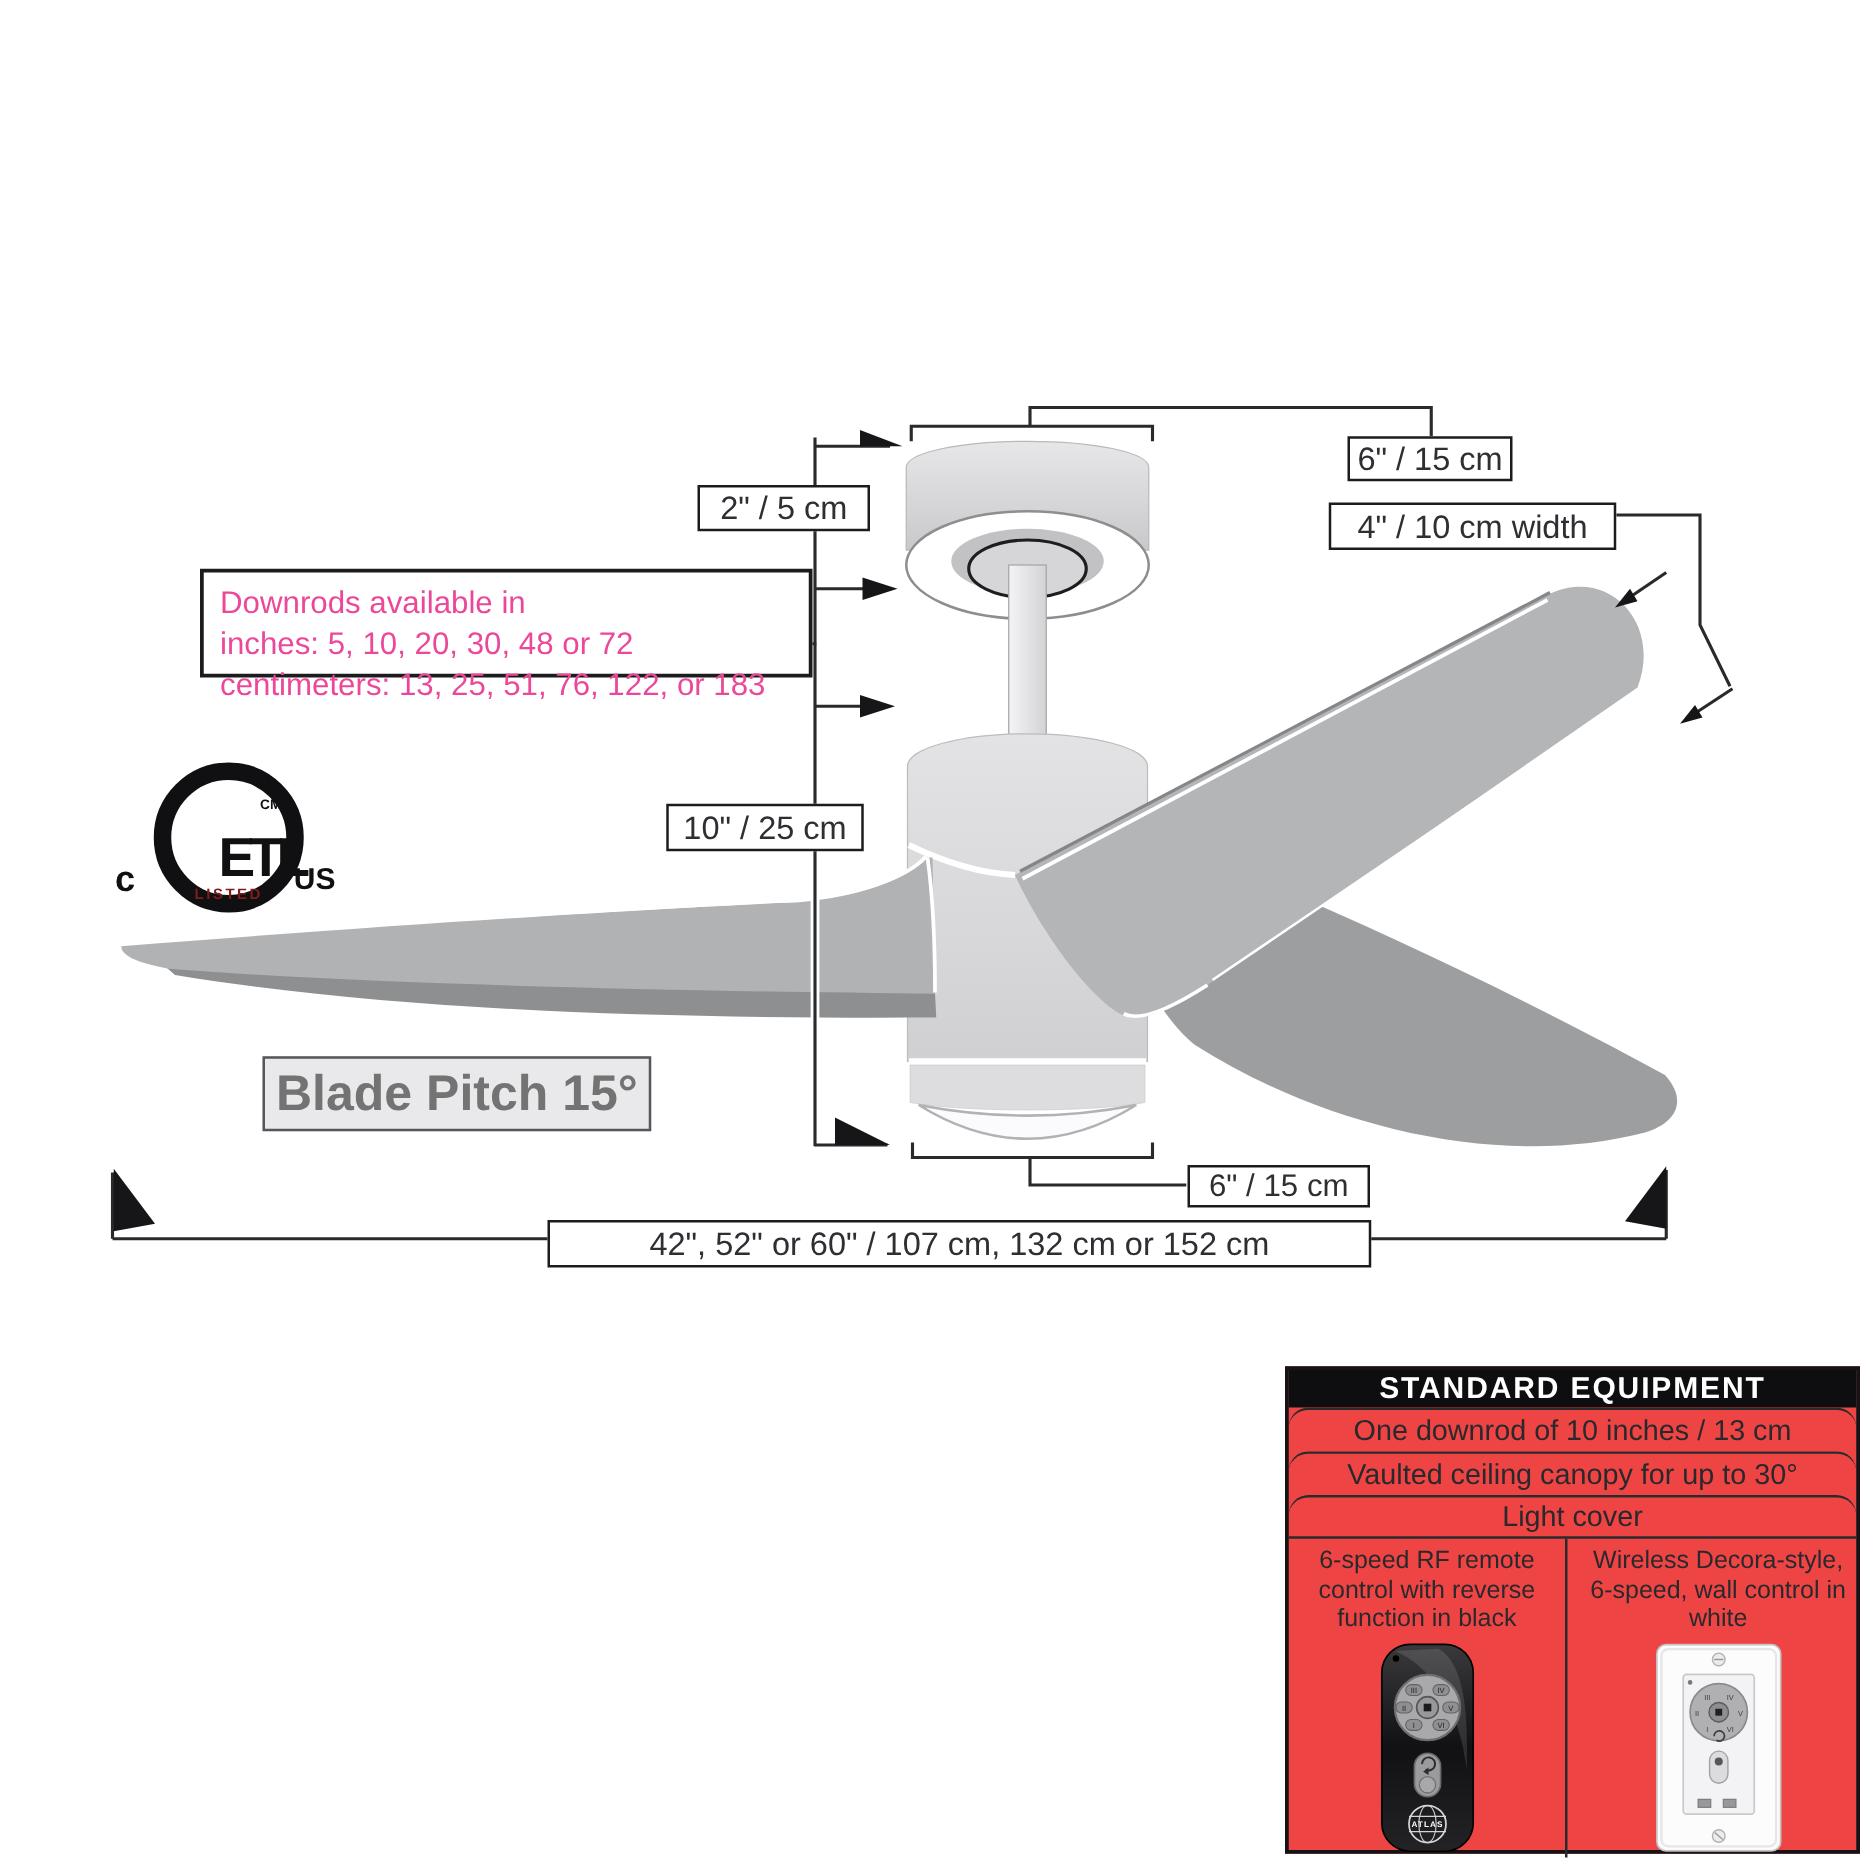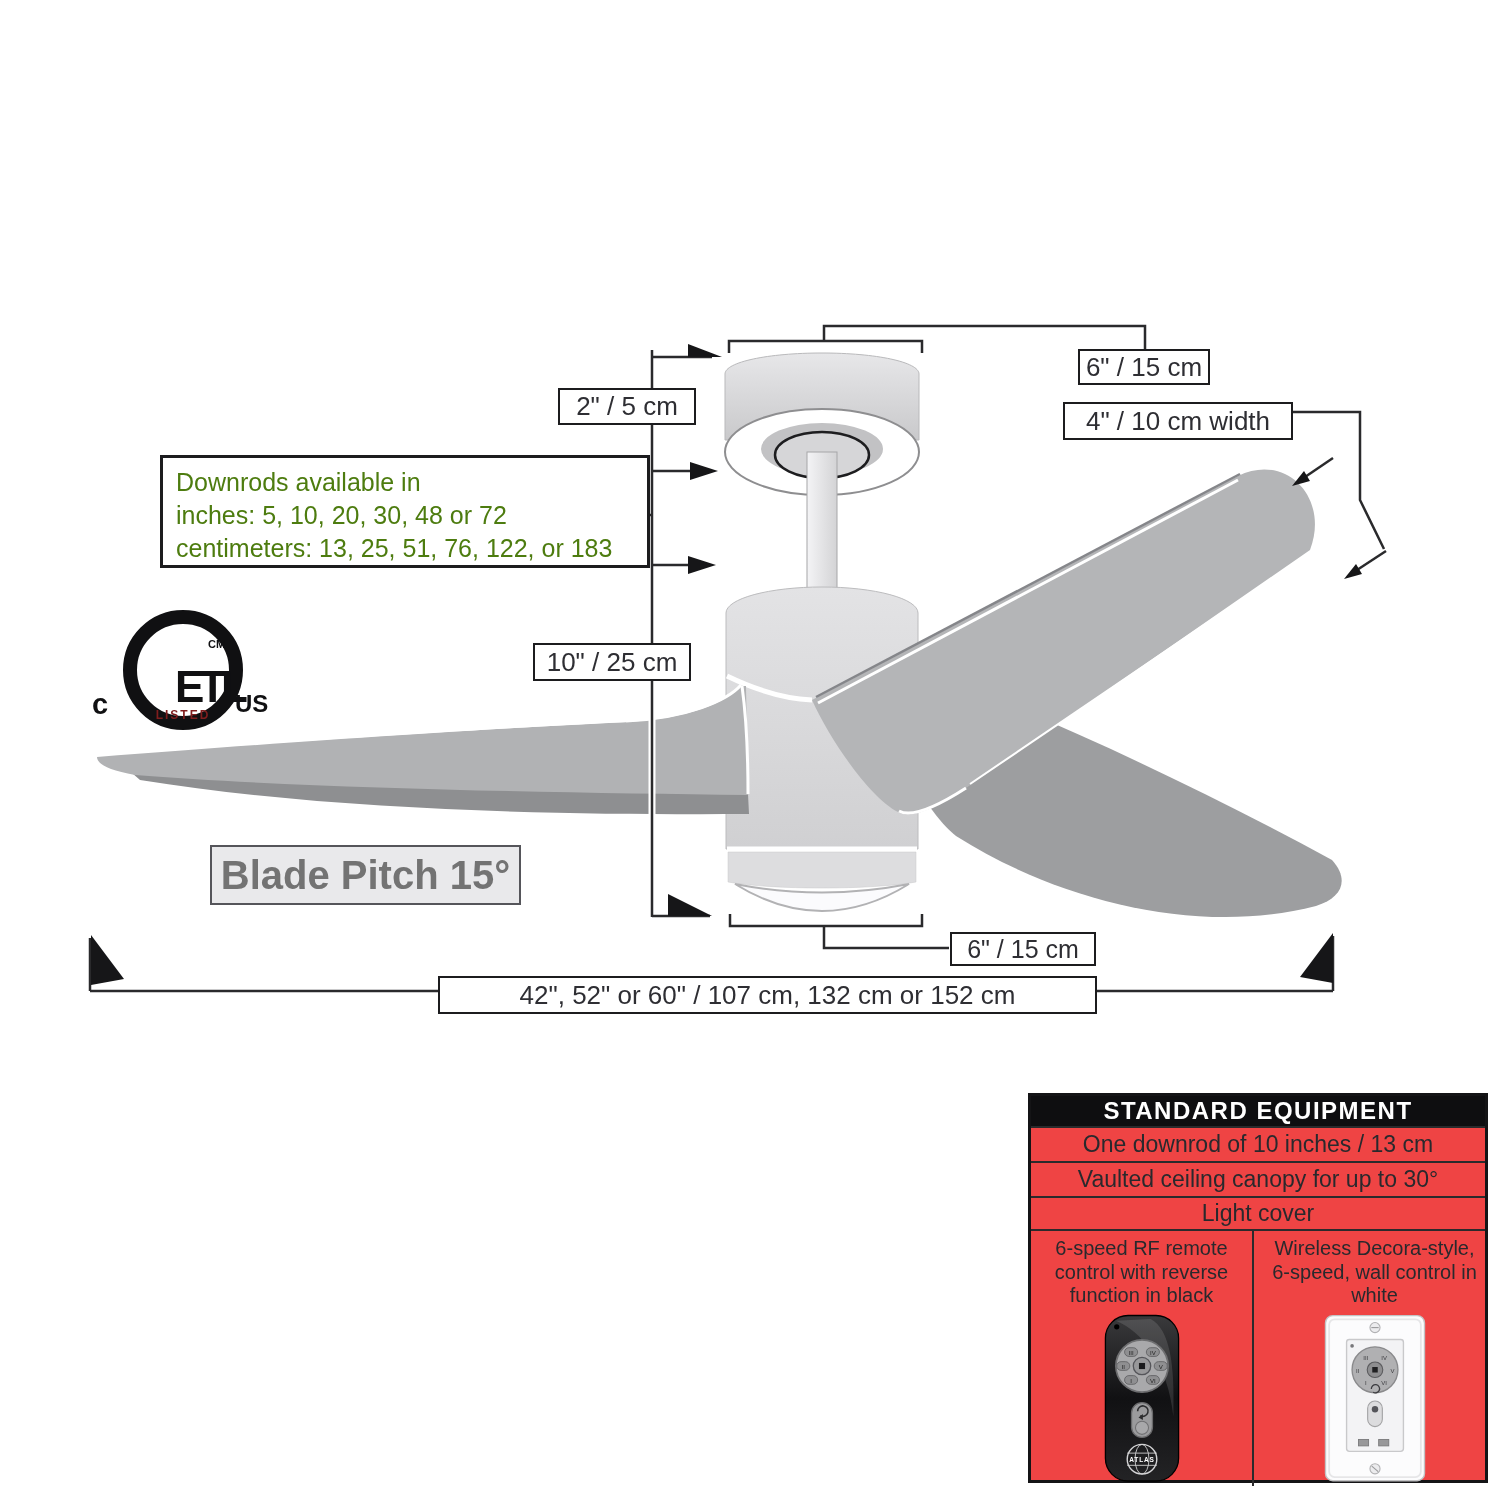--- a/index.html
+++ b/index.html
@@ -11,23 +11,23 @@
   .dim{position:absolute;background:#fff;border:2px solid #1c1c1e;color:#2e2e33;
        display:flex;align-items:center;justify-content:center;white-space:nowrap;
        box-sizing:border-box;font-size:26px;}
   #lbl-canopy-width{left:1078px;top:349px;width:132px;height:36px;}
   #lbl-blade-width{left:1063px;top:402px;width:230px;height:38px;}
   #lbl-canopy-height{left:558px;top:388px;width:138px;height:37px;}
   #lbl-motor-height{left:533px;top:643px;width:158px;height:38px;}
   #lbl-light-width{left:950px;top:932px;width:146px;height:34px;font-size:25px;}
   #lbl-blade-span{left:438px;top:976px;width:659px;height:38px;font-size:26px;}
 
-  #downrods-box{position:absolute;left:160px;top:455px;width:490px;height:113px;
+  #downrods-box{position:absolute;left:160px;top:455px;width:490px;height:87px;
        background:#fff;border:3px solid #1c1c1e;box-sizing:border-box;
-       font-size:25px;line-height:1.32;padding:8px 0 0 13px;color:#4d7c0f;}
+       font-size:25px;line-height:1.32;padding:8px 0 0 13px;color:#ec4899;}
   #blade-pitch-box{position:absolute;left:210px;top:845px;width:311px;height:60px;
        background:#e9e9eb;border:2px solid #55555a;box-sizing:border-box;
        display:flex;align-items:center;justify-content:center;
        font-size:40px;font-weight:600;color:#737373;}
 
   
   .etl-txt{position:absolute;color:#101012;font-weight:bold;}
   #etl-letters{left:123px;top:662px;width:120px;text-align:right;
        font-size:44px;letter-spacing:-5px;font-weight:bold;}
   #etl-cm{left:208px;top:638px;font-size:11px;}
@@ -35,21 +35,21 @@
        font-size:12px;letter-spacing:2px;color:#7f1d1d;font-weight:bold;}
   #etl-c{left:92px;top:688px;font-size:29px;}
   #etl-us{left:235px;top:690px;font-size:24px;}
 
   
   #equip-table{position:absolute;left:1028px;top:1093px;width:460px;height:390px;
        border:3px solid #141416;box-sizing:border-box;background:#ef4444;}
   #equip-header{height:30px;background:#0e0e10;color:#fff;display:flex;align-items:center;
        justify-content:center;font-weight:bold;font-size:24px;letter-spacing:1.5px;}
   .equip-row{display:flex;align-items:center;justify-content:center;font-size:23px;
-       color:#29292d;border-top:2px solid #2a2a2c;}
+       color:#29292d;border-top:2px solid #2a2a2c;border-radius:16px;}
   #equip-row-0{height:33px;}
   #equip-row-1{height:33px;}
   #equip-row-2{height:31px;}
   #equip-bottom{display:flex;border-top:2px solid #2a2a2c;height:255px;gap:10px;}
   .equip-cell{flex:1;display:flex;flex-direction:column;align-items:center;box-sizing:border-box;}
   #equip-cell-remote{border-right:2px solid #2a2a2c;}
   .cell-label{font-size:20px;line-height:1.18;text-align:center;padding-top:6px;color:#29292d;
        width:208px;}
   .cell-img{margin-top:4px;}
 </style>

